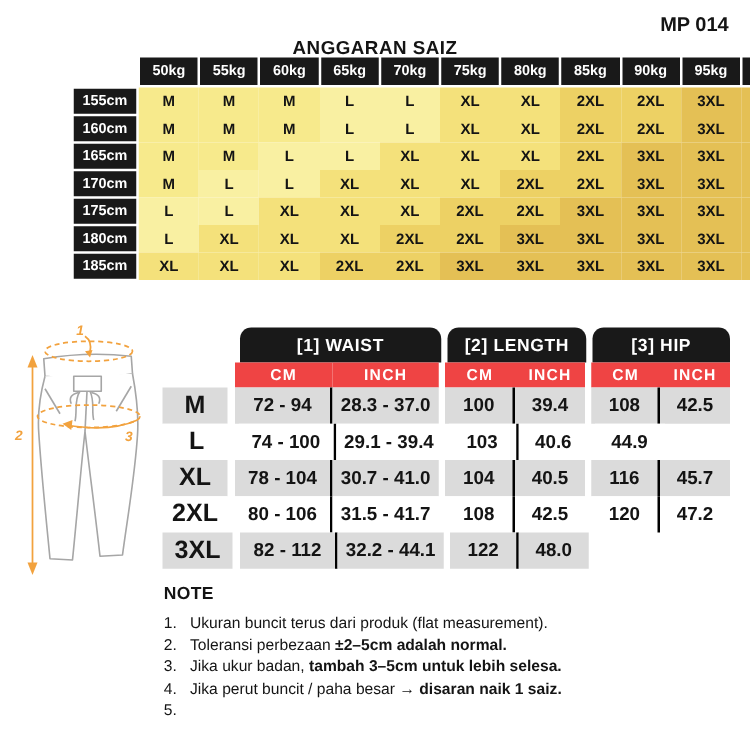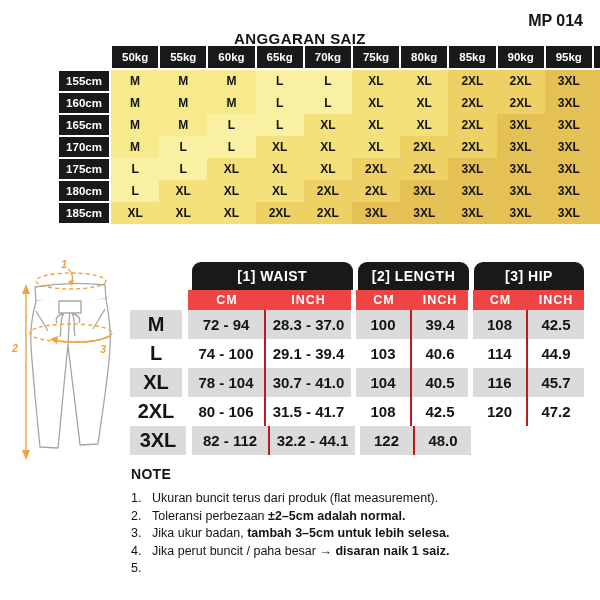--- a/index.html
+++ b/index.html
@@ -36,21 +36,21 @@
   .gw{width:163px;margin-right:5px;}
   .gl{width:112px;margin-right:5px;}
   .gh{width:111px;}
   .sub{background:#ef4444;color:#fff;font-size:12.5px;font-weight:bold;
     letter-spacing:1px;display:flex;align-items:center;justify-content:center;}
   .w-cm{width:78px}.w-in{width:85px}.l-cm{width:56px}.l-in{width:56px}.h-cm{width:55px}.h-in{width:56px}
   .m-label{width:56px;margin-right:6px;display:flex;align-items:center;justify-content:center;
     font-size:20px;font-weight:bold;}
   .m-cell{display:flex;align-items:center;justify-content:center;
     font-size:15px;font-weight:bold;}
-  .cm-split{border-right:2px solid #b91c1c;box-sizing:border-box;}
+  .cm-split{border-right:2px solid #000000;box-sizing:border-box;}
   .row-odd .band{background:#DBDBDB;}
   .row-even .band{background:#ffffff;}
 
   
   .note{position:absolute;left:131px;top:466px;width:455px;}
   .note-title{font-size:14px;font-weight:bold;margin-bottom:8px;letter-spacing:.3px;}
   .note-item{display:flex;font-size:12.5px;line-height:17.5px;}
   .note-num{width:21px;flex:none;}
   .note-item b{font-weight:bold;}
 
@@ -262,21 +262,20 @@
         <div class="m-label band">L</div>
         <div class="grp gw">
           <div class="m-cell band w-cm cm-split">74 - 100</div>
           <div class="m-cell band w-in">29.1 - 39.4</div>
         </div>
         <div class="grp gl">
           <div class="m-cell band l-cm cm-split">103</div>
           <div class="m-cell band l-in">40.6</div>
         </div>
         <div class="grp gh">
-          <div class="m-cell band h-cm cm-split">114</div>
           <div class="m-cell band h-in">44.9</div>
         </div>
       </div>
       <div class="m-row row-odd">
         <div class="m-label band">XL</div>
         <div class="grp gw">
           <div class="m-cell band w-cm cm-split">78 - 104</div>
           <div class="m-cell band w-in">30.7 - 41.0</div>
         </div>
         <div class="grp gl">

